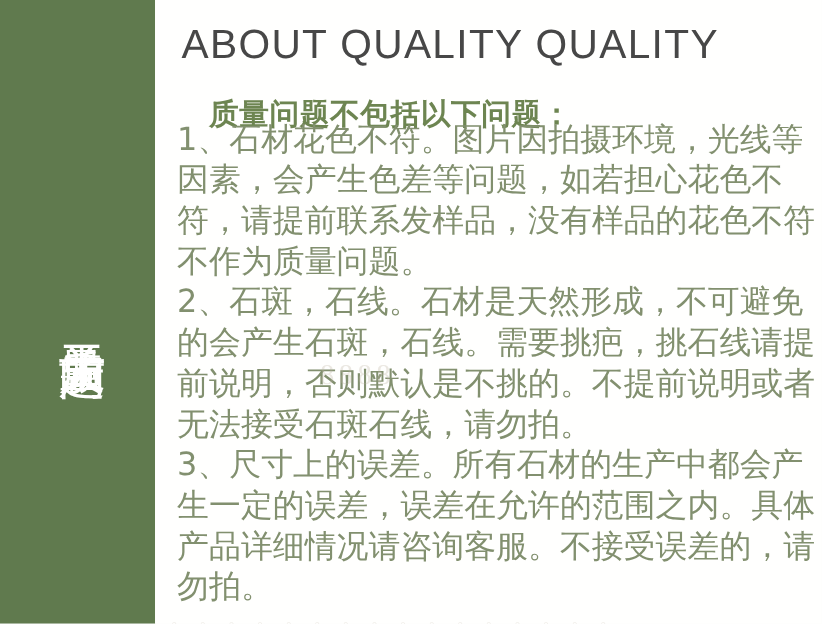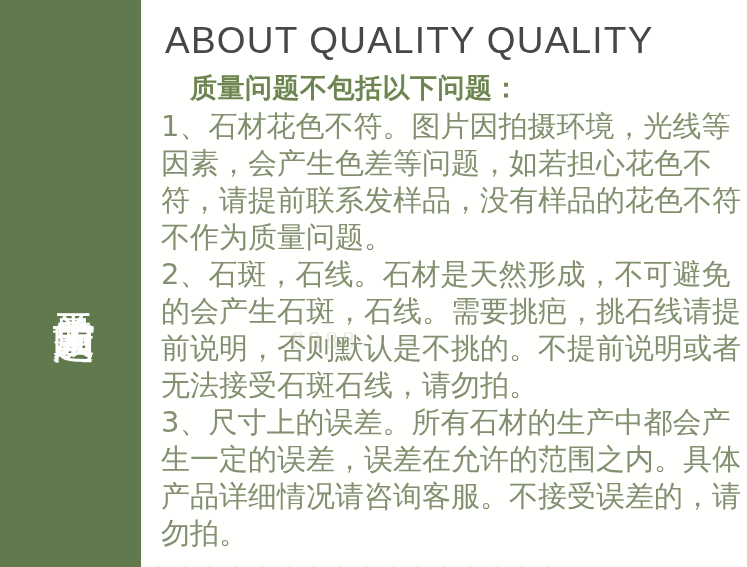--- a/index.html
+++ b/index.html
@@ -60,21 +60,21 @@
     color: #474747;
     font-size: 37px;
     font-weight: 300;
     letter-spacing: 1.2px;
     white-space: nowrap;
     font-family: "Liberation Sans", "DejaVu Sans", sans-serif;
   }
   #subtitle {
     position: absolute;
     left: 49px;
-    top: 70px;
+    top: 86px;
     color: #6d8551;
     font-size: 27px;
     font-weight: bold;
     letter-spacing: 0.5px;
     white-space: nowrap;
     font-family: "DejaVu Sans", "Liberation Sans", sans-serif;
   }
   #body-text {
     position: absolute;
     left: 20px;

